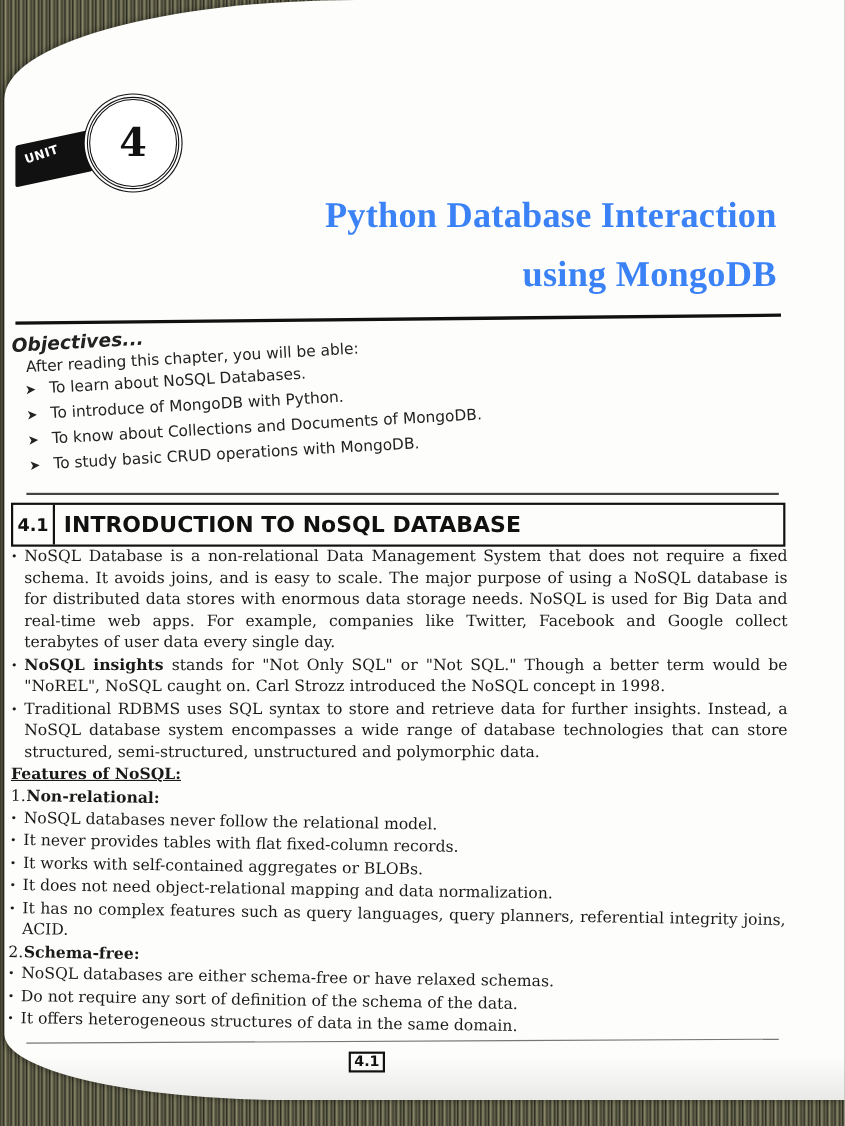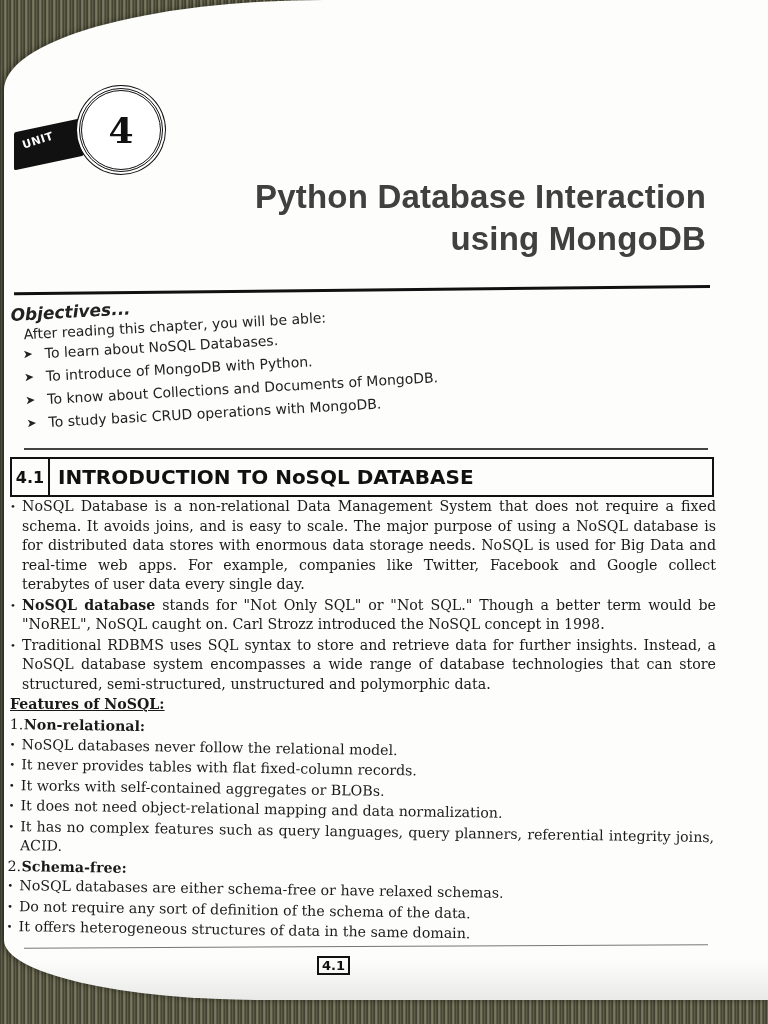--- a/index.html
+++ b/index.html
@@ -35,25 +35,25 @@
     border:3px double #111; border-radius:50%; background:#fff;
     box-shadow: 0 0 0 2px #fff, 0 0 0 3px #111;
     display:flex; align-items:center; justify-content:center;
   }
   .unit-number {
     font-family:"DejaVu Serif", serif; font-weight:bold; font-size:36px; color:#111;
   }
   
   .title {
     position:absolute; right:62px; text-align:right;
-    font-family:Liberation Sans, sans-serif; font-weight:bold; color:#404040;
+    font-family:Liberation Serif, serif; font-weight:bold; color:#3b82f6;
     font-size:33px; letter-spacing:0.2px;margin-left:40px;
   }
   .title.l1 { top:178px; }
-  .title.l2 { top:220px; }
+  .title.l2 { top:232px; }
   .title-rule {
     position:absolute; left:10px; right:58px; top:285px; height:3px;
     background:#111; transform: rotate(-0.6deg); transform-origin:right;
   }
   
   .objectives {
     position:absolute; left:6px; top:305px; width:720px;
     transform: rotate(-3.2deg); transform-origin: left top;
     font-family:"DejaVu Sans", sans-serif; color:#222;
   }
@@ -133,21 +133,21 @@
     <div class="section-title">INTRODUCTION TO NoSQL DATABASE</div>
   </div>
 
   <div class="body">
     <div class="para">
       <span class="bullet">•</span>
       <span class="txt">NoSQL Database is a non-relational Data Management System that does not require a fixed schema. It avoids joins, and is easy to scale. The major purpose of using a NoSQL database is for distributed data stores with enormous data storage needs. NoSQL is used for Big Data and real-time web apps. For example, companies like Twitter, Facebook and Google collect terabytes of user data every single day.</span>
     </div>
     <div class="para">
       <span class="bullet">•</span>
-      <span class="txt"><span class="b">NoSQL database</span><span> stands for "Not Only SQL" or "Not SQL." Though a better term would be "NoREL", NoSQL caught on. Carl Strozz introduced the NoSQL concept in 1998.</span></span>
+      <span class="txt"><span class="b">NoSQL insights</span><span> stands for "Not Only SQL" or "Not SQL." Though a better term would be "NoREL", NoSQL caught on. Carl Strozz introduced the NoSQL concept in 1998.</span></span>
     </div>
     <div class="para">
       <span class="bullet">•</span>
       <span class="txt">Traditional RDBMS uses SQL syntax to store and retrieve data for further insights. Instead, a NoSQL database system encompasses a wide range of database technologies that can store structured, semi-structured, unstructured and polymorphic data.</span>
     </div>
 
     <div class="features-heading">Features of NoSQL:</div>
 
     <div class="skewed">
       <div class="num-heading">

